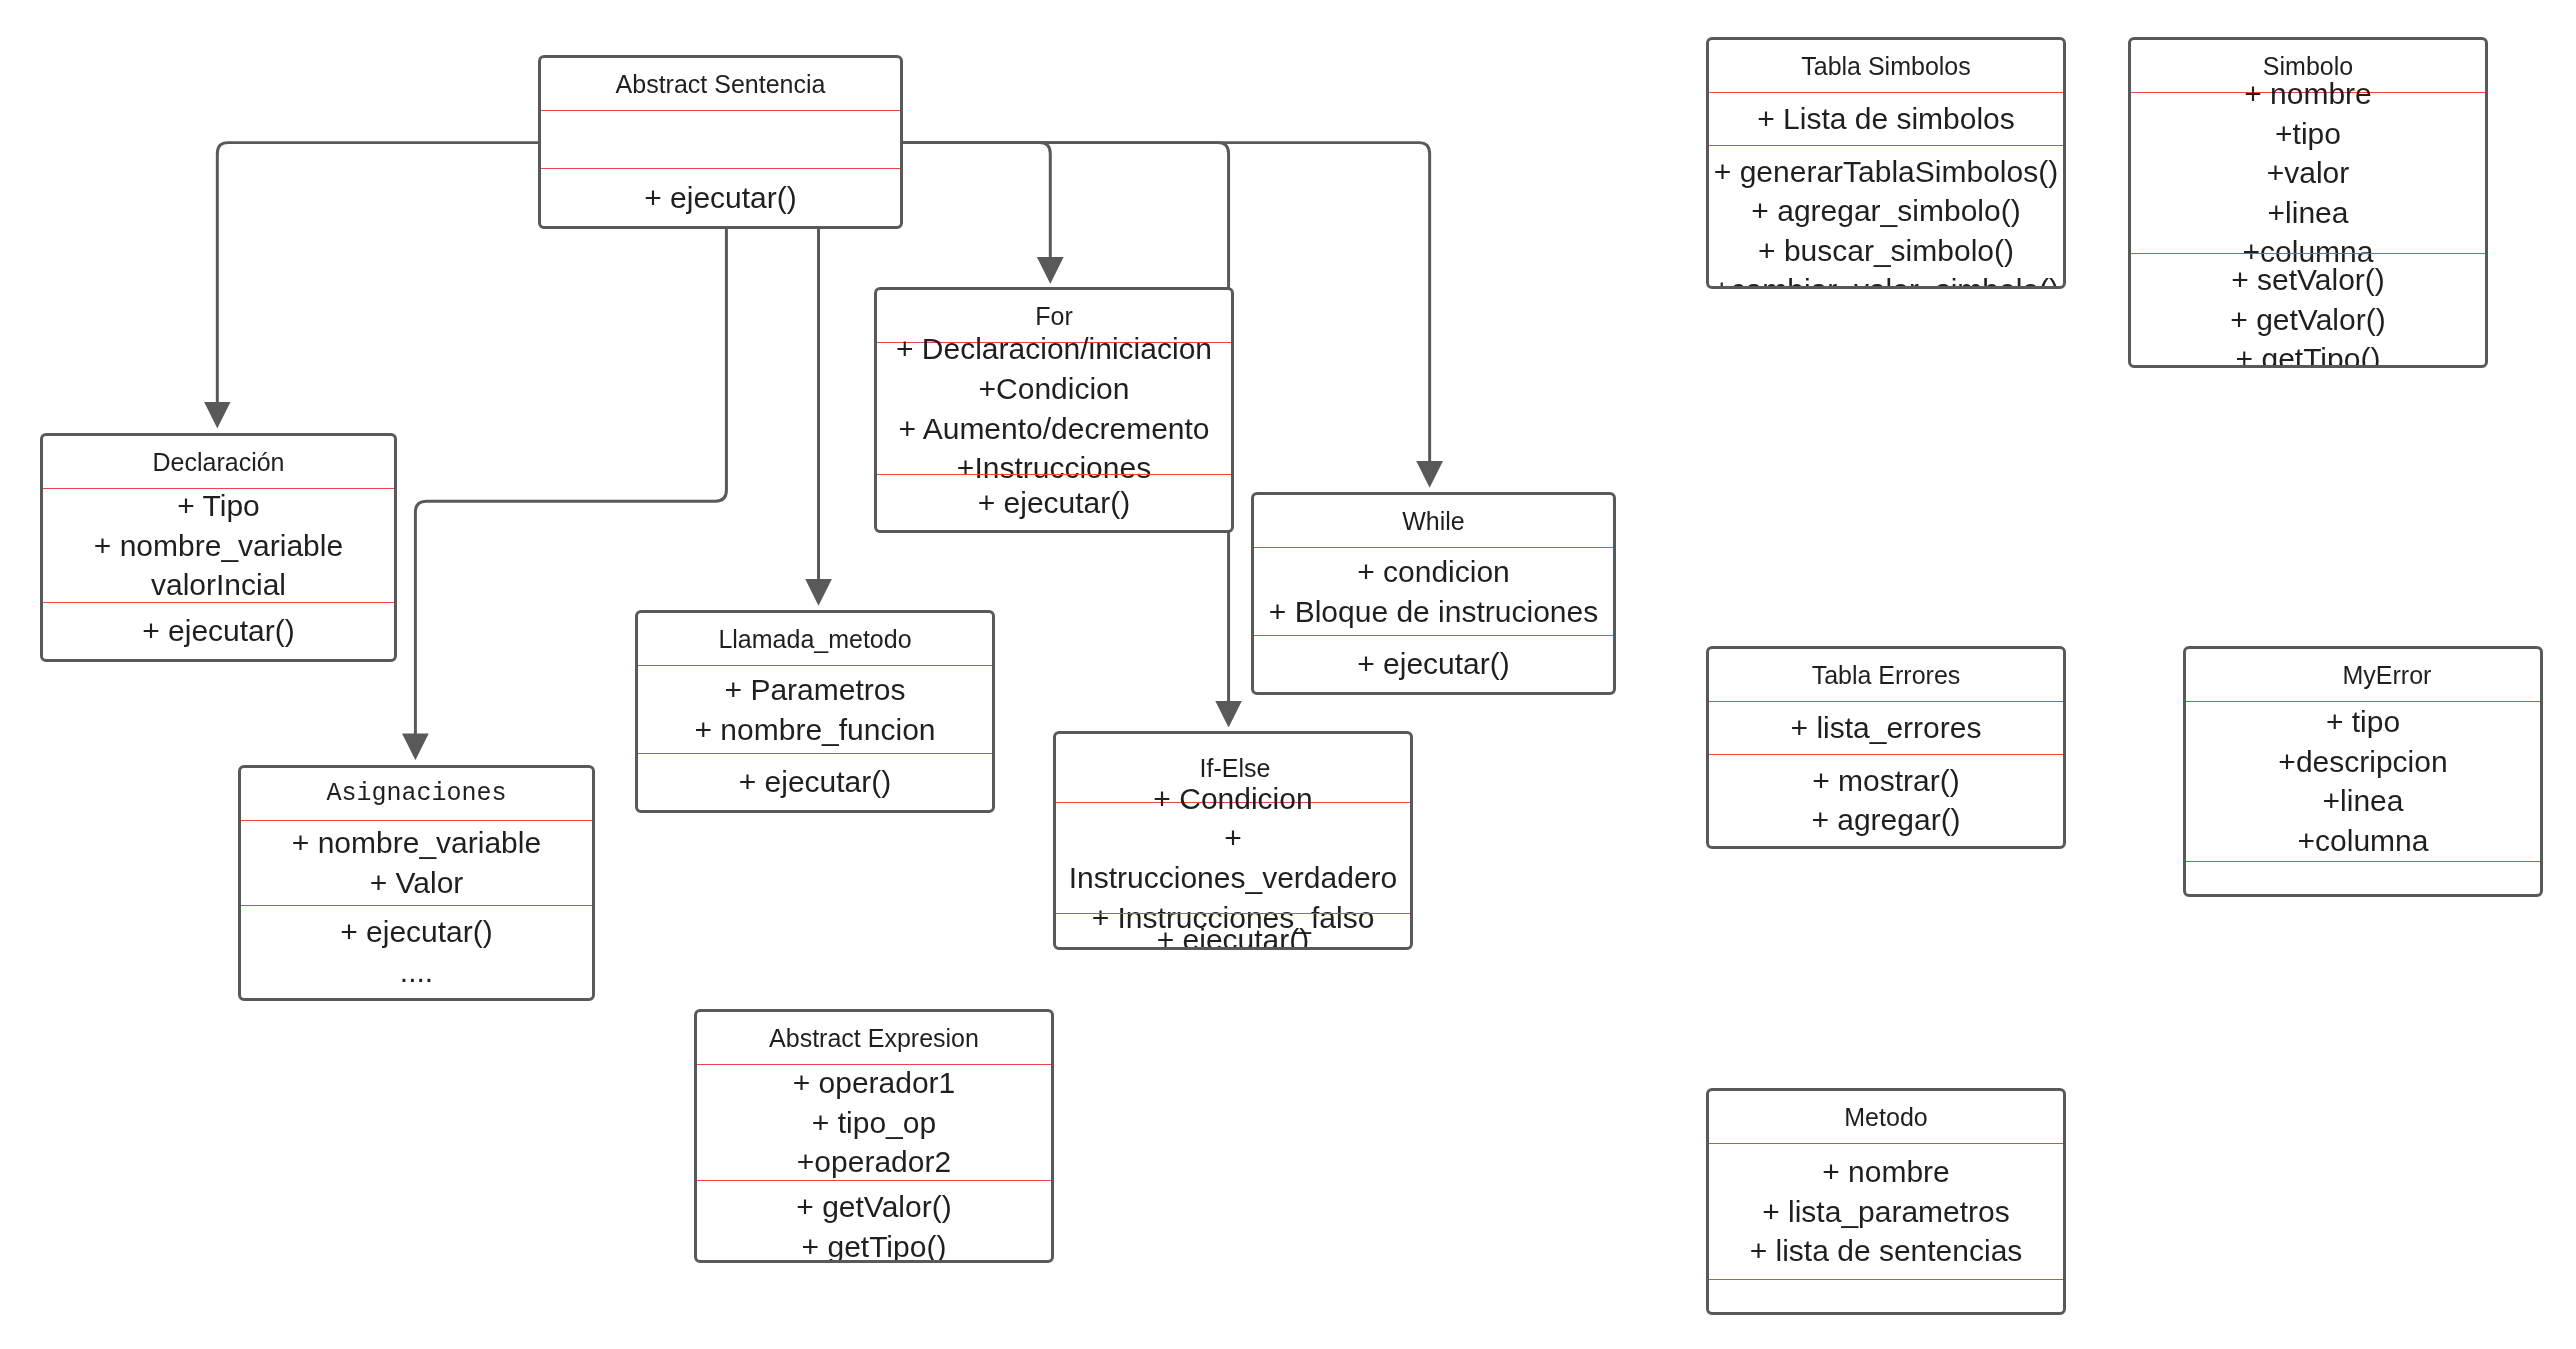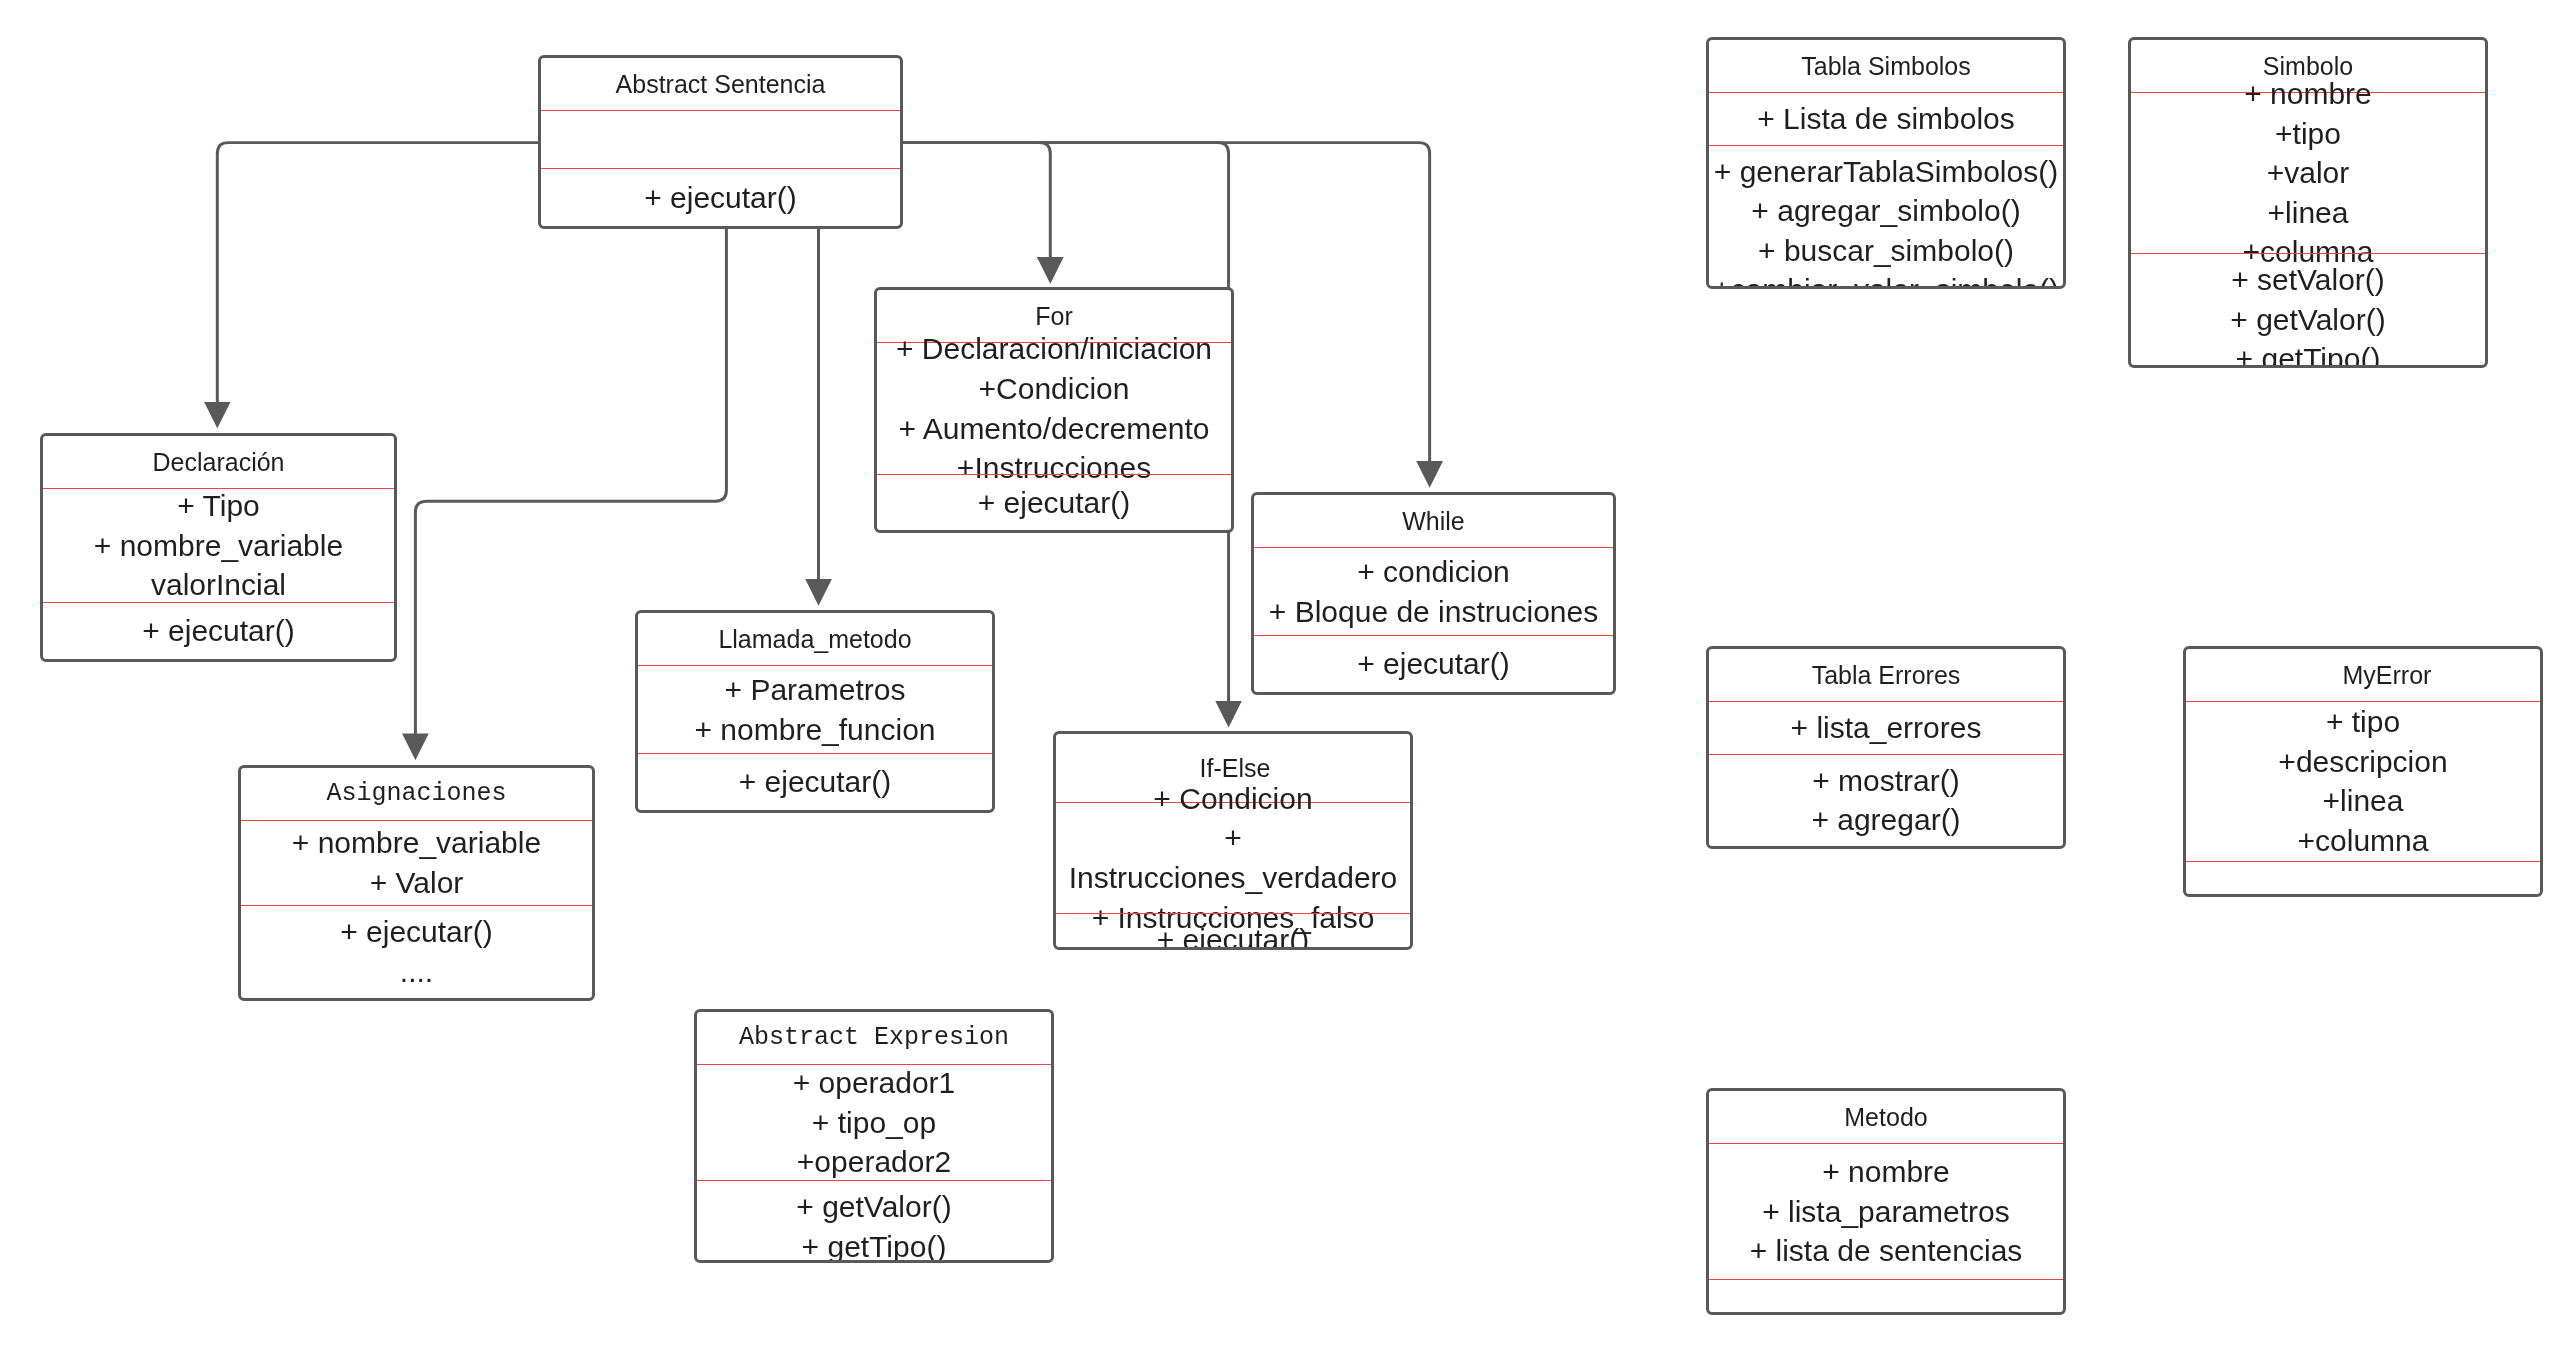--- a/index.html
+++ b/index.html
@@ -139,21 +139,21 @@
 
   <div class="uml-class" style="left:1053px; top:731px; width:360px; height:219px;">
     <div class="uml-name" style="height:68px;padding-left:10px;">If-Else</div>
     <div class="uml-attrs" style="height:111px;">+ Condicion
 + Instrucciones_verdadero
 + Instrucciones_falso</div>
     <div class="uml-ops">+ ejecutar()</div>
   </div>
 
   <div class="uml-class" style="left:694px; top:1009px; width:360px; height:254px;">
-    <div class="uml-name" style="height:52px;font-family:Liberation Mono, monospace;">Abstract Expresion</div>
+    <div class="uml-name" style="height:52px;">Abstract Expresion</div>
     <div class="uml-attrs" style="height:116px;">+ operador1
 + tipo_op
 +operador2</div>
     <div class="uml-ops">+ getValor()
 + getTipo()</div>
   </div>
 
   <div class="uml-class" style="left:1706px; top:37px; width:360px; height:252px;">
     <div class="uml-name" style="height:52px;">Tabla Simbolos</div>
     <div class="uml-attrs" style="height:62px;">+ Lista de simbolos</div>

